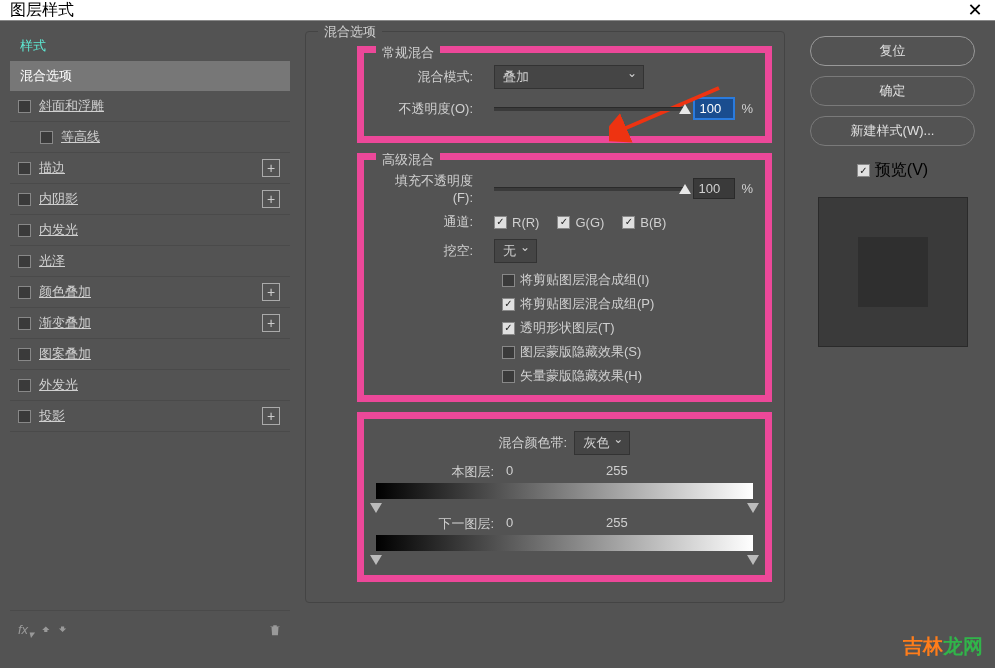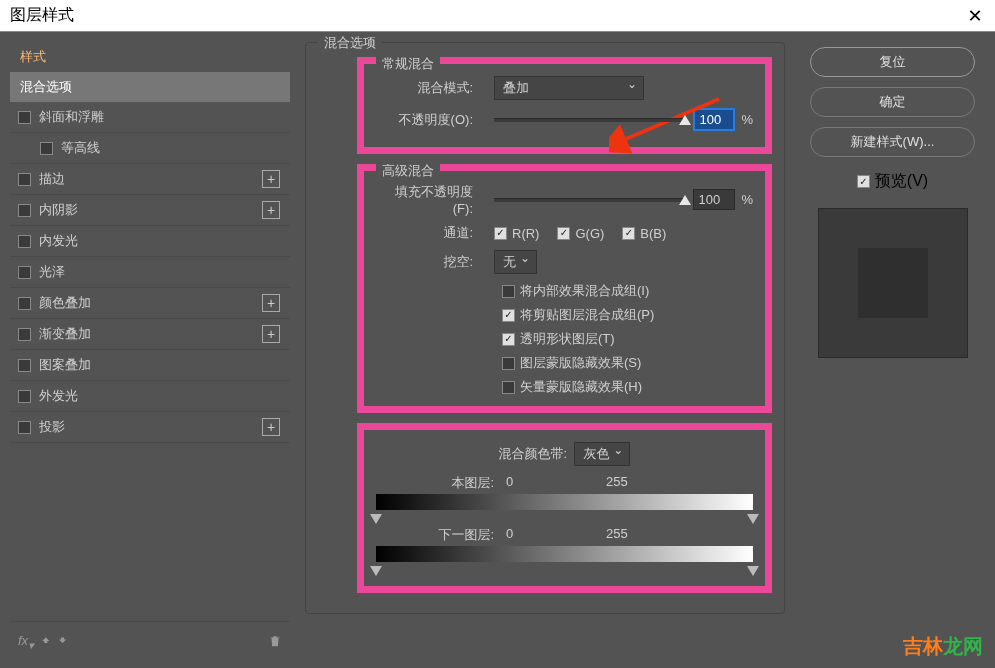--- a/index.html
+++ b/index.html
@@ -1,27 +1,27 @@
 <!DOCTYPE html>
 <html><head>
 <meta charset="utf-8">
 <style>
 * { box-sizing: border-box; margin: 0; padding: 0; font-family: "Microsoft YaHei", sans-serif; }
 body { background: #535353; width: 995px; height: 668px; overflow: hidden; position: relative; }
 
-.titlebar { background: #fff; height: 32px; display: flex; align-items: center; justify-content: space-between; padding: 0 10px; border-bottom: 1px solid #898989; }
+.titlebar { background: #fff; height: 21px; display: flex; align-items: center; justify-content: space-between; padding: 0 10px; border-bottom: 1px solid #898989; }
 .close-btn { font-size: 18px; cursor: pointer; width: 20px; text-align: center; }
 
 .main { display: flex; height: 640px; }
 
 .sidebar { width: 290px; background: #535353; padding: 10px 0 10px 10px; display: flex; flex-direction: column; }
-.sidebar-header { color: #fdba74; font-size: 13px; padding: 6px 10px; }
+.sidebar-header { color: #5eead4; font-size: 13px; padding: 6px 10px; }
 .sidebar-selected { background: #777; color: #fff; font-size: 13px; padding: 6px 10px; }
 .style-list { flex: 1; }
-.style-item { display: flex; align-items: center; padding: 6px 8px; border-bottom: 1px solid #4a4a4a; color: #d0d0d0; font-size: 13px; position: relative; }
+.style-item { display: flex; align-items: center; padding: 6px 8px; border-bottom: 1px solid #4a4a4a; color: #d0d0d0; font-size: 13px; position: relative; text-decoration: underline; }
 .style-item.indent { padding-left: 30px; }
 .style-item .cb { width: 13px; height: 13px; border: 1px solid #888; background: #3a3a3a; margin-right: 8px; flex-shrink: 0; }
 .style-item .plus { position: absolute; right: 10px; width: 18px; height: 18px; border: 1px solid #aaa; display: flex; align-items: center; justify-content: center; font-size: 14px; color: #ccc; }
 .sidebar-footer { display: flex; align-items: center; gap: 8px; padding: 8px; color: #999; font-size: 13px; border-top: 1px solid #4a4a4a; }
 .sidebar-footer .spacer { flex: 1; }
 .fx-icon { font-style: italic; }
 .arrow-icon { font-size: 14px; }
 .trash-icon svg { width: 14px; height: 14px; fill: #999; }
 
 .center { flex: 1; padding: 10px 15px; color: #d0d0d0; font-size: 13px; position: relative; }
@@ -210,21 +210,21 @@
         </div>
         <div class="row">
           <div class="label-col">挖空:</div>
           <div class="dropdown small">
               <span>无</span>
             </div>
         </div>
         <div class="check-stack">
           <div class="check-item">
               <span class="check"></span>
-              <span>将内部效果混合成组(I)</span>
+              <span>将剪贴图层混合成组(I)</span>
             </div>
           <div class="check-item">
               <span class="check on"></span>
               <span>将剪贴图层混合成组(P)</span>
             </div>
           <div class="check-item">
               <span class="check on"></span>
               <span>透明形状图层(T)</span>
             </div>
           <div class="check-item">

